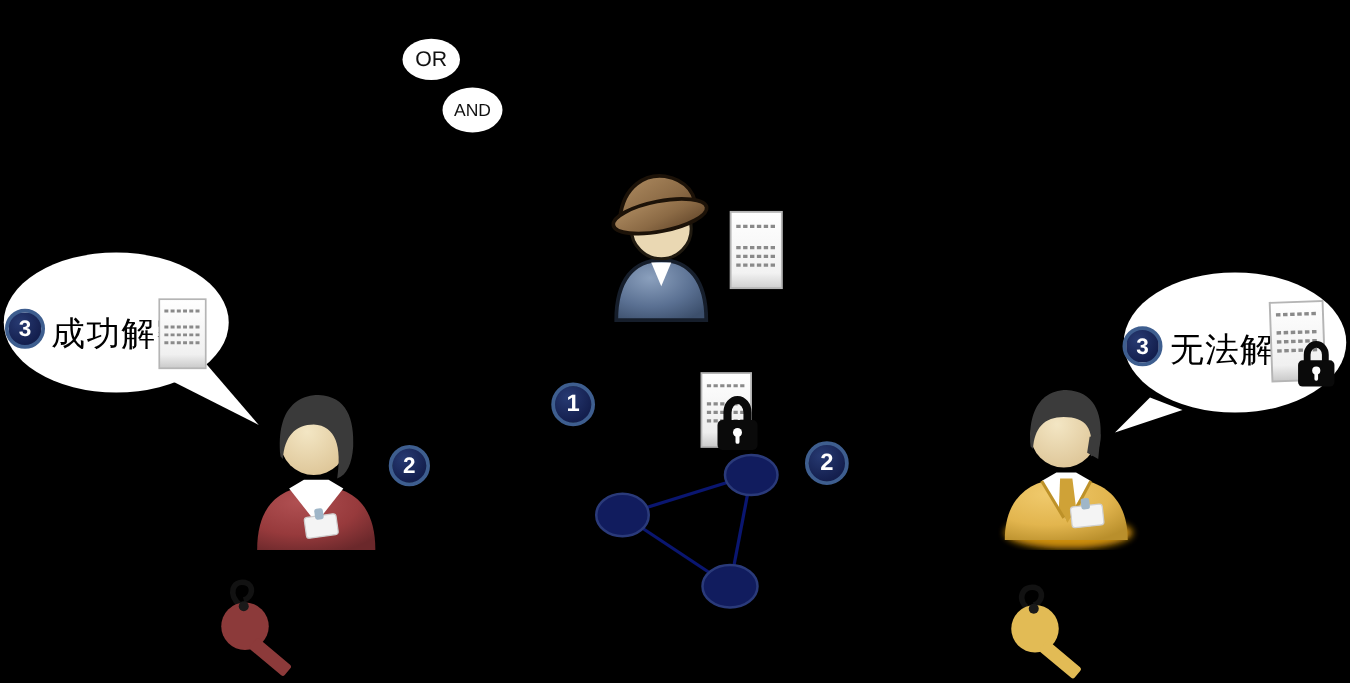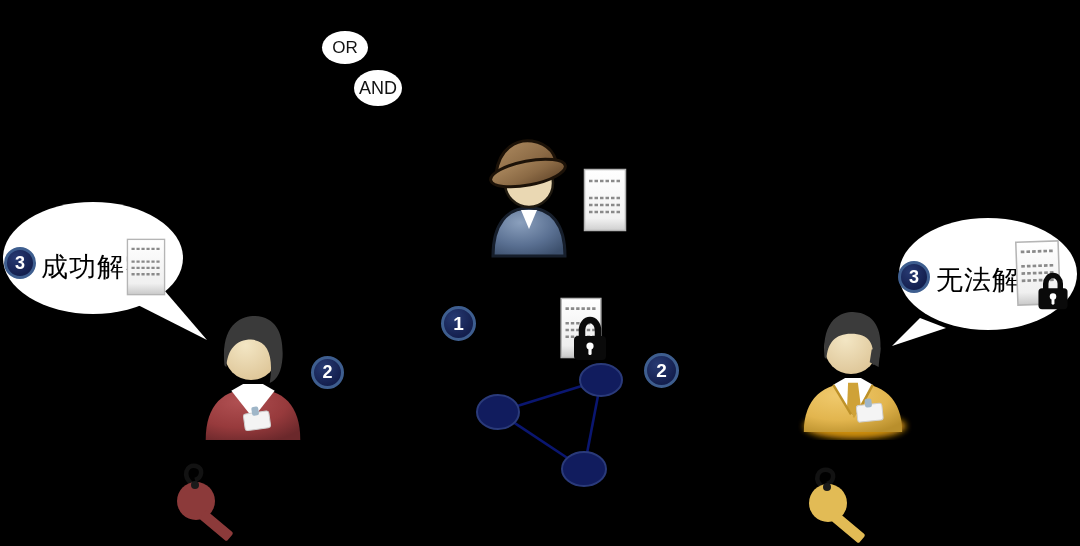--- a/index.html
+++ b/index.html
@@ -15,21 +15,21 @@
   svg{display:block;}
 </style>
 </head>
 <body>
 
 <div id="stage">
 
   <div class="abs oval" style="left:322px;top:31px;width:46px;height:33px;font-size:17px;align-items:center;">
     <span>OR</span>
   </div>
-  <div class="abs oval" style="left:354px;top:70px;width:48px;height:36px;font-size:18px;">
+  <div class="abs oval" style="left:354px;top:70px;width:48px;height:36px;font-size:14px;">
     <span>AND</span>
   </div>
 
   <div class="abs" style="left:486px;top:136px;">
     <svg width="86" height="122" viewBox="0 0 86 122">
       <defs>
         <radialGradient id="sbody" cx="38%" cy="30%" r="80%">
           <stop offset="0%" stop-color="#8ba0bd"></stop>
             <stop offset="60%" stop-color="#5a7092"></stop>
             <stop offset="100%" stop-color="#3c4f6c"></stop>

